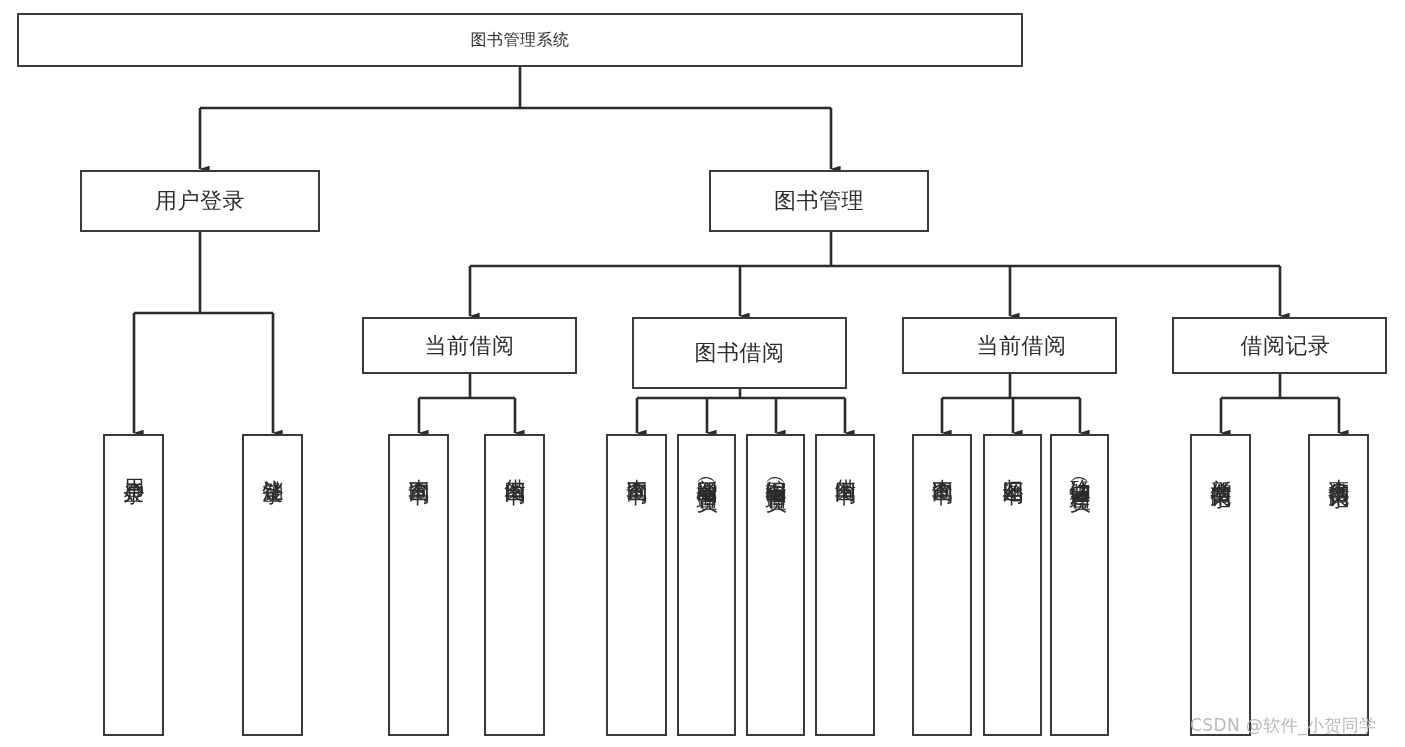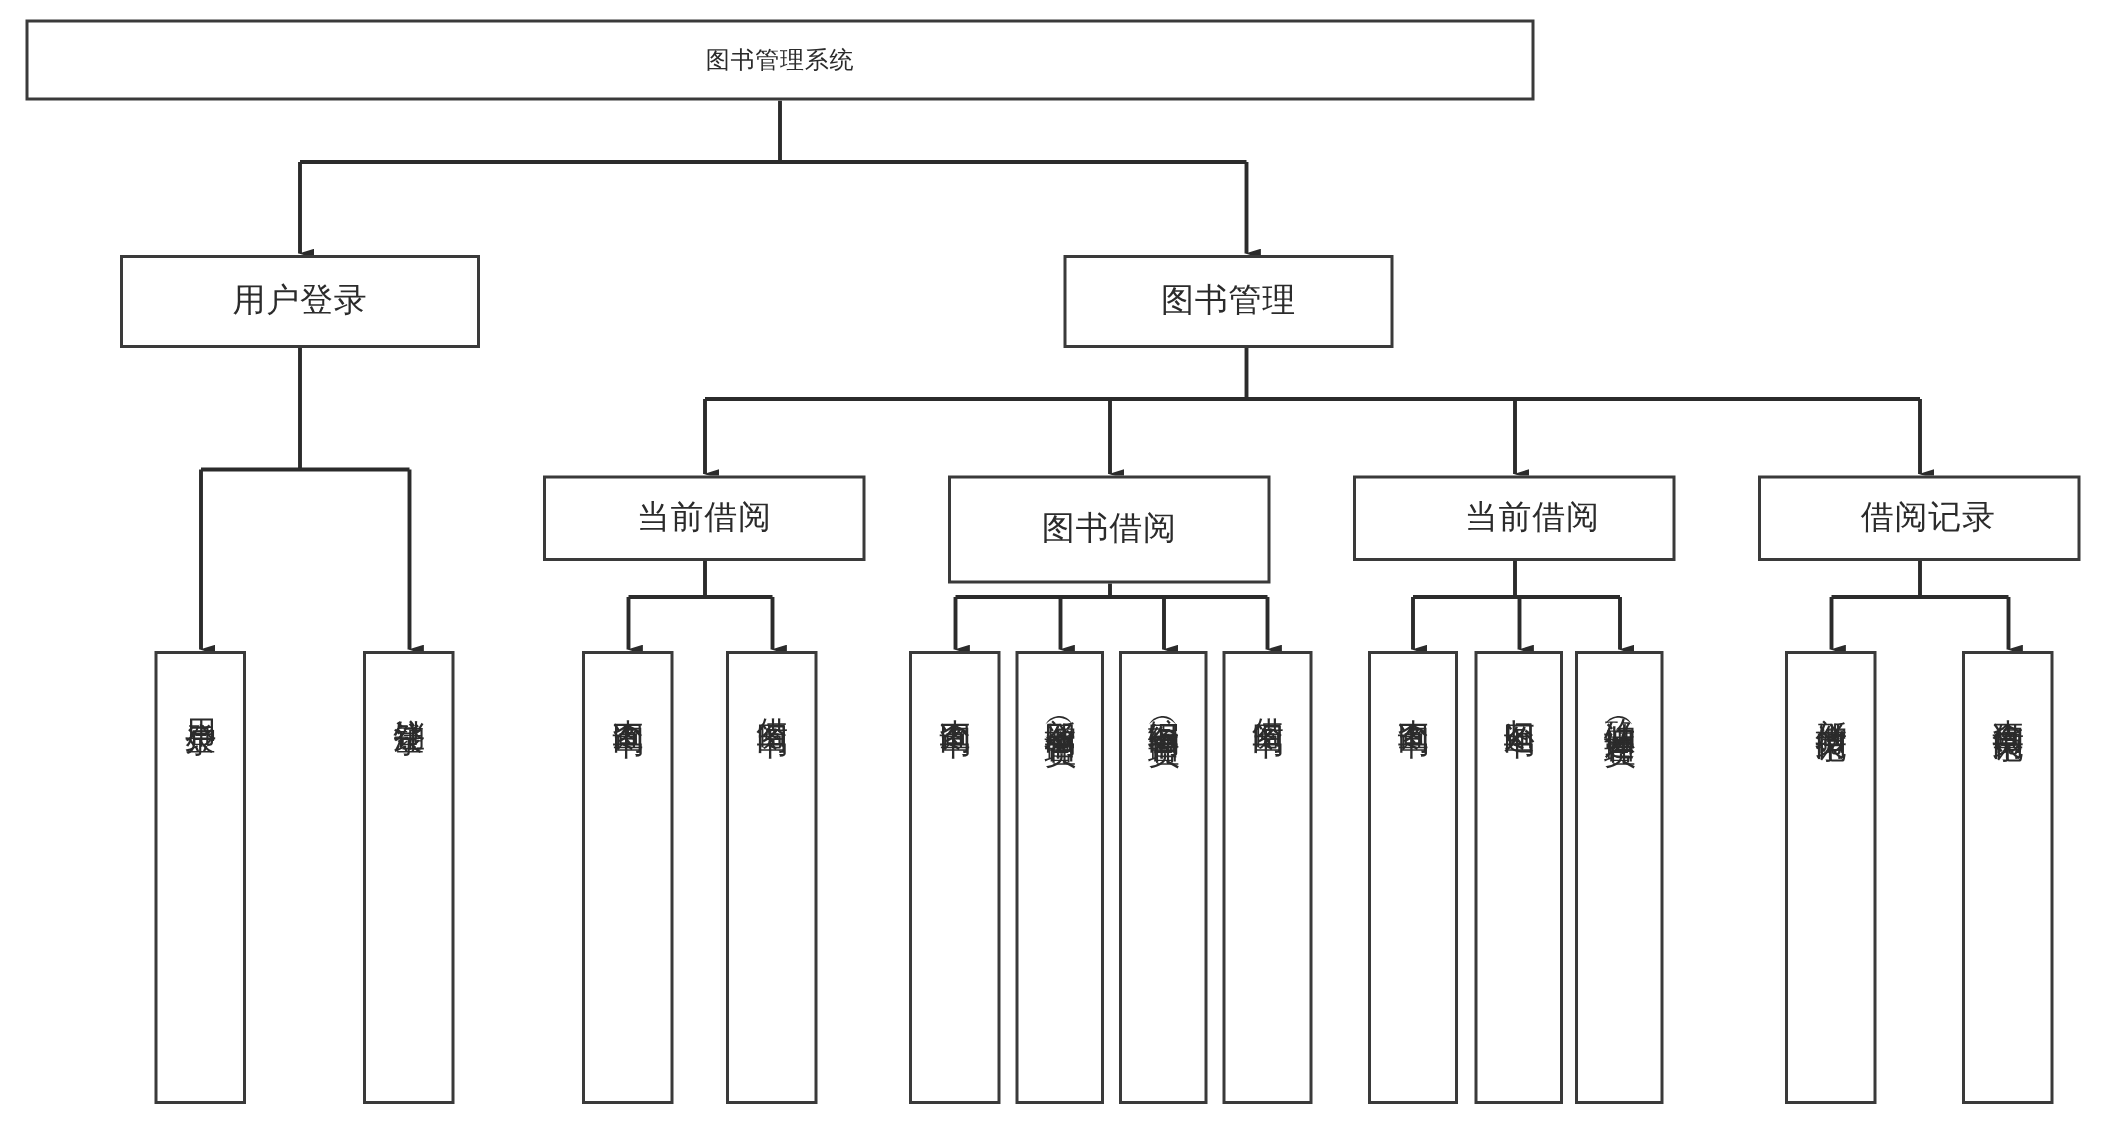--- a/index.html
+++ b/index.html
@@ -175,13 +175,14 @@
         <span class="node-label">确认归还（管理员）</span>
       </div>
       <div class="node vertical" style="left: 1190px; top: 434px; width: 61px; height: 302px;">
         <span class="node-label">新增借阅记录</span>
       </div>
       <div class="node vertical" style="left: 1308px; top: 434px; width: 61px; height: 302px;">
         <span class="node-label">查询借阅记录</span>
       </div>
     </div>
 
+  <div id="watermark">CSDN @软件_小贺同学</div>
 </div>
 
 </body></html>

